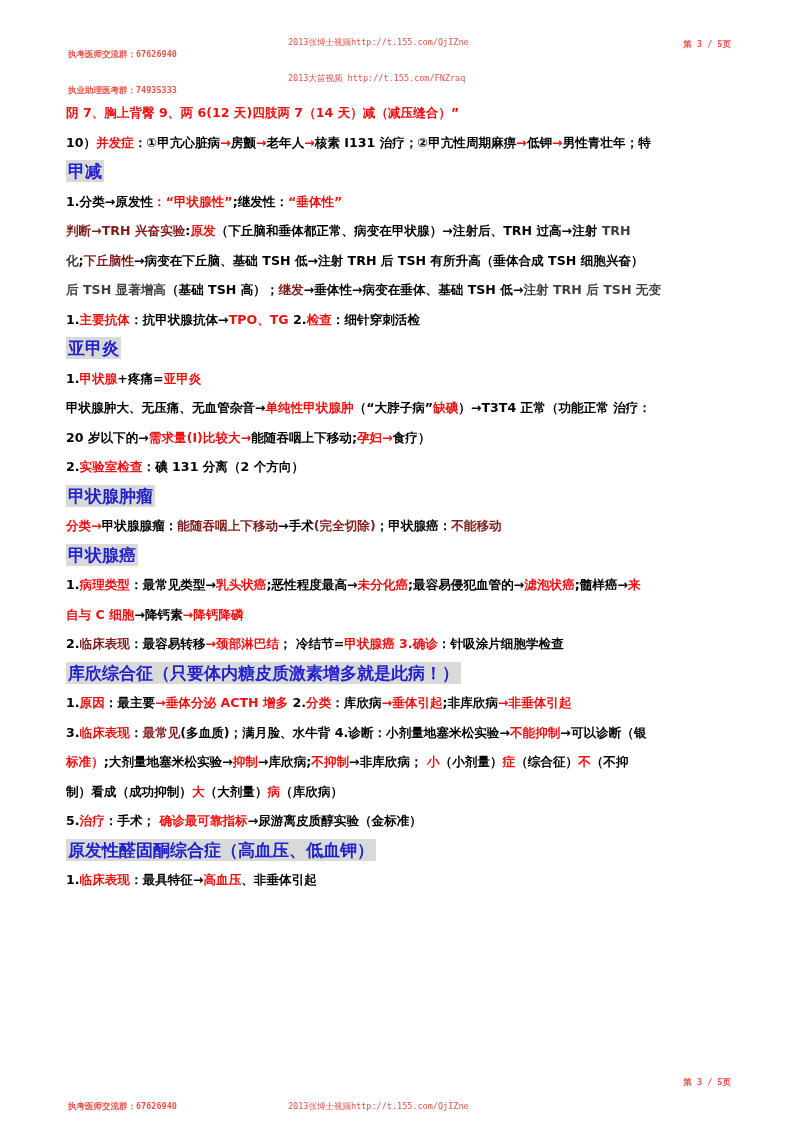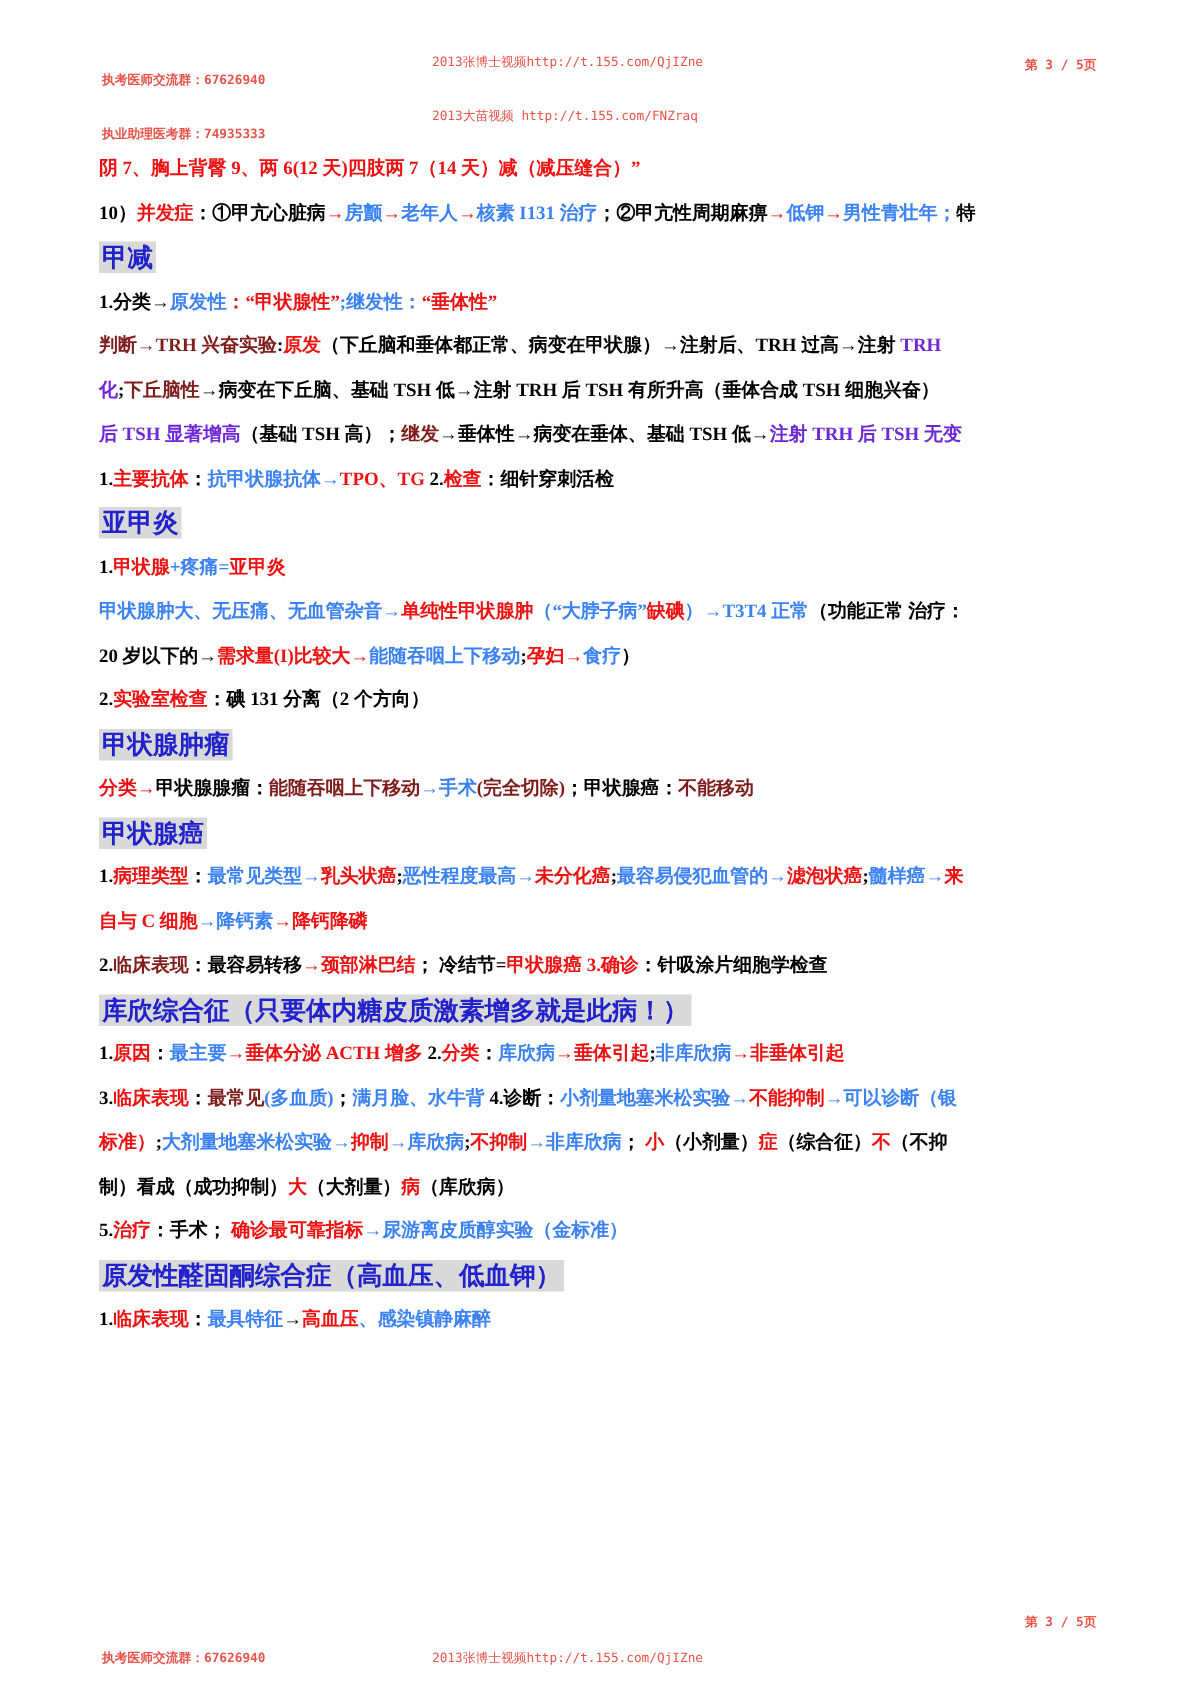--- a/index.html
+++ b/index.html
@@ -89,21 +89,20 @@
     white-space: pre;
     font-weight: bold;
   }
 
   
   .content {
     position: absolute;
     left: 66px;
     top: 98px;
     width: 668px;
-    font-family: Liberation Serif, serif;
   }
 
   .line {
     font-size: 12.6px;
     font-weight: bold;
     line-height: 29.5px;
     letter-spacing: 0px;
     white-space: normal;
     word-break: break-all;
   }
@@ -115,23 +114,23 @@
     color: #2222cc;
   }
   .heading span.hl {
     background: #d9d9d9;
     padding: 1px 2px 1px 2px;
   }
 
   
   .blk { color: #000000; }
   .red { color: #ee1111; }
-  .blu { color: #3b82f6; }
+  .blu { color: #000000; }
   .mag { color: #7f1d1d; }
-  .pnk { color: #6d28d9; }
+  .pnk { color: #404040; }
 
   .arw { font-weight: bold; }
 </style>
 </head>
 <body>
 
 <div class="page">
 
   <div class="page-header">
     <div class="hdr-left">
@@ -248,21 +247,21 @@
     <div class="line">
       <span class="blk">5.</span><span class="red">治疗</span><span class="blk">：手术；  </span><span class="red">确诊最可靠指标</span><span class="blu arw">→</span><span class="blu">尿游离皮质醇实验（金标准）</span>
     </div>
 
     <div class="heading">
       <span class="hl">原发性醛固酮综合症（高血压、低血钾）</span>
     </div>
 
 
     <div class="line">
-      <span class="blk">1.</span><span class="red">临床表现</span><span class="blk">：</span><span class="blu">最具特征</span><span class="blk arw">→</span><span class="red">高血压</span><span class="blu">、感染镇静麻醉</span>
+      <span class="blk">1.</span><span class="red">临床表现</span><span class="blk">：</span><span class="blu">最具特征</span><span class="blk arw">→</span><span class="red">高血压</span><span class="blu">、非垂体引起</span>
     </div>
 
   </div>
 
   <div class="page-footer">
     <div class="ftr-left">
       <div>执考医师交流群：67626940</div>
       
     </div>
     <div class="ftr-center">

